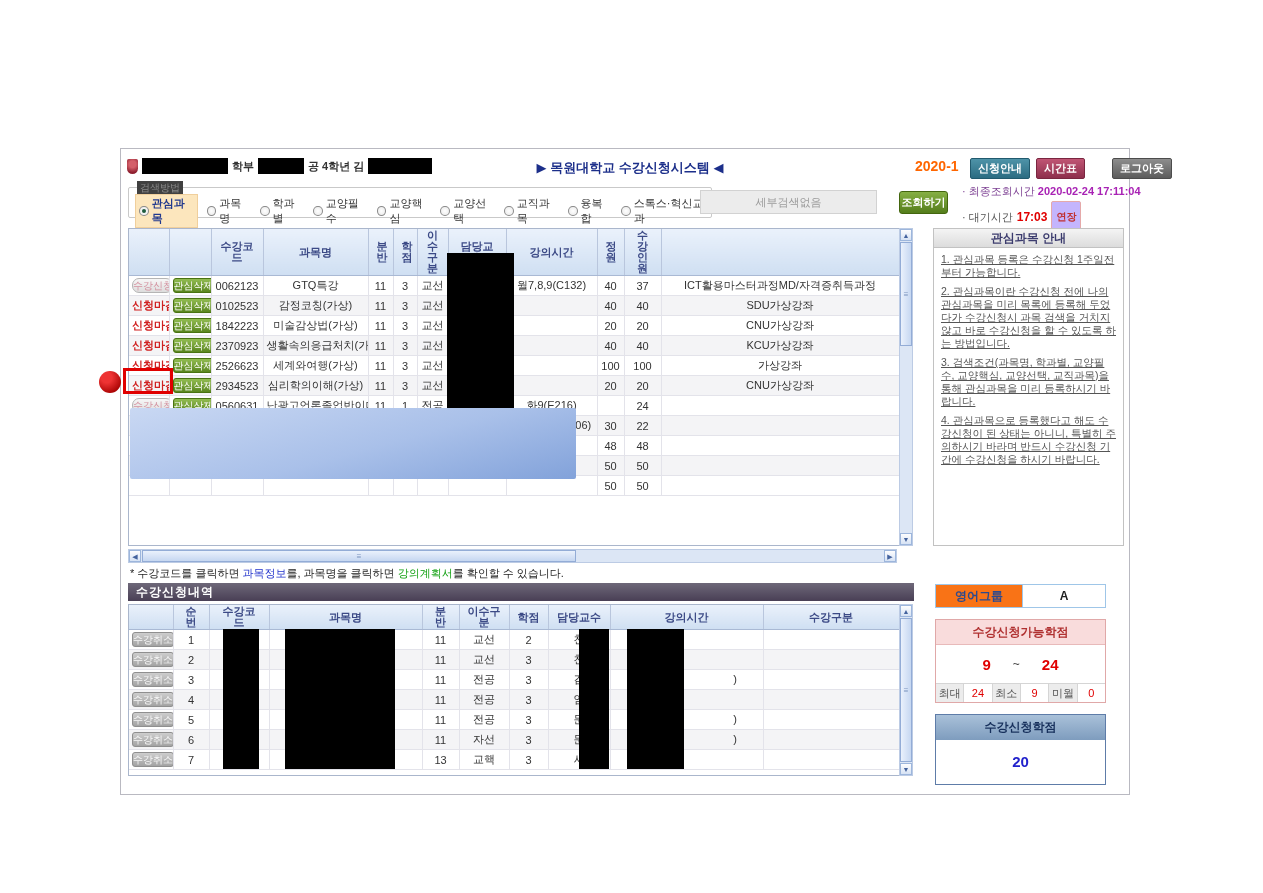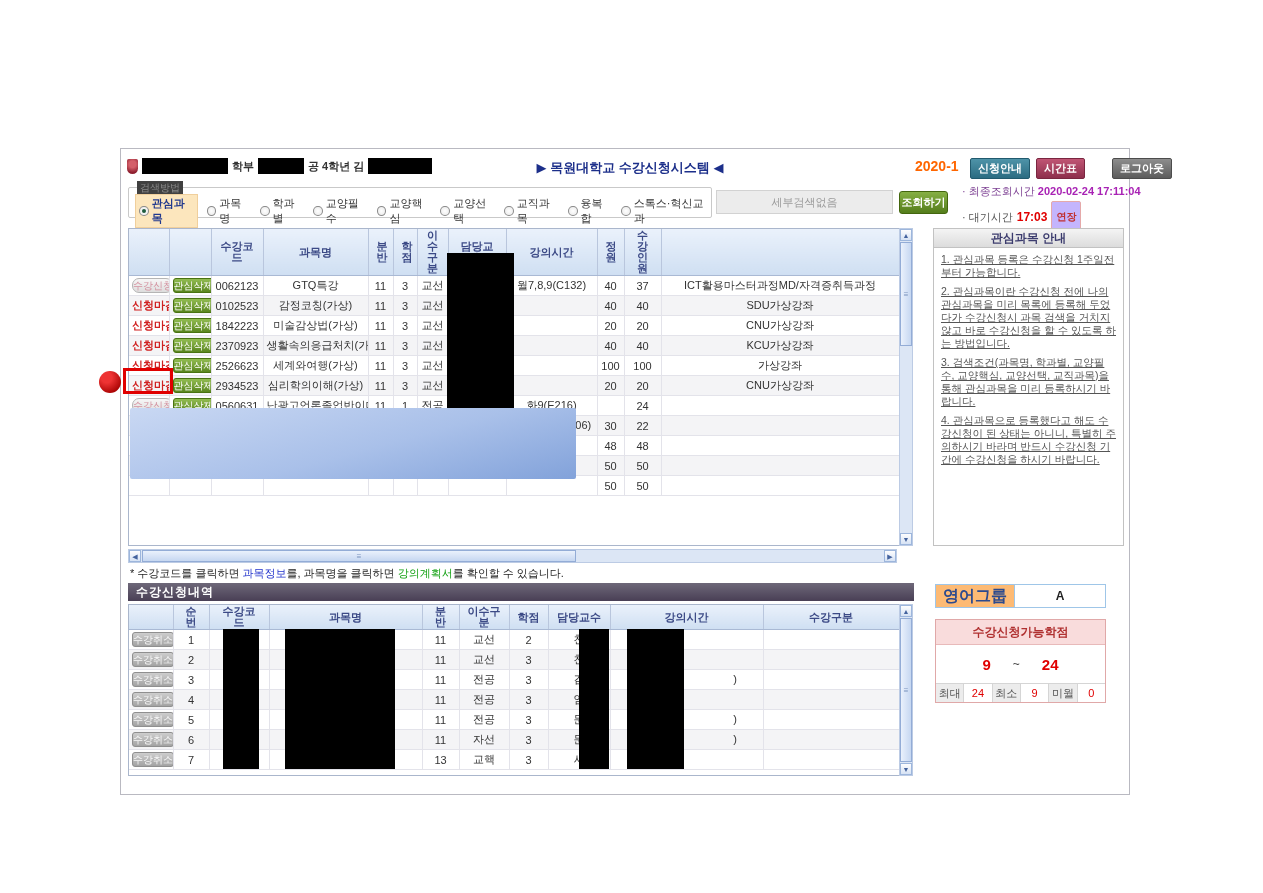--- a/index.html
+++ b/index.html
@@ -34,21 +34,21 @@
   .legend { position:absolute; left:8px; top:-7px; background:#404040; padding:0 3px;
     font-size:10px; color:#8a8a8a; }
   .radios { position:absolute; left:6px; top:6px; display:flex; align-items:center; gap:9px; }
   .radio-item { display:flex; align-items:center; gap:3px; font-size:11px; color:#333; cursor:pointer; }
   .radio-dot { width:10px; height:10px; border:1px solid #8a8a8a; border-radius:50%;
     background:radial-gradient(#fff,#e8e8e8); position:relative; }
   .radio-item.sel .radio-dot::after { content:""; position:absolute; left:2px; top:2px;
     width:4px; height:4px; border-radius:50%; background:#1d5c3e; }
   .radio-item.sel { background:#fce6bd; border:1px solid #f0cf9c; padding:1px 3px; color:#21398e; font-weight:bold; }
 
-  .detailbox { position:absolute; left:716px; top:190px; width:177px; height:24px;
+  .detailbox { position:absolute; left:700px; top:190px; width:177px; height:24px;
     background:#ececec; border:1px solid #d2d2d2; color:#9a9a9a; font-size:11px;
     text-align:center; line-height:22px; }
   .querybtn { position:absolute; left:899px; top:191px; width:49px; height:23px;
     background:linear-gradient(#86b044,#547d1b); border:1px solid #43660e; border-radius:3px;
     color:#fff; font-size:11px; font-weight:bold; text-align:center; line-height:21px; cursor:pointer; }
 
   .refreshline { position:absolute; left:962px; top:184px; font-size:11px; color:#7c3f92; white-space:nowrap; }
   .refreshline b { color:#a822b4; font-weight:bold; }
   .waitline { position:absolute; left:962px; top:201px; font-size:11px; color:#555; display:flex; align-items:center; gap:4px; }
   .waittime { color:#e00000; font-weight:bold; font-size:12px; }
@@ -119,21 +119,21 @@
   
   .notice { position:absolute; left:933px; top:228px; width:191px; height:318px; }
   .notice-title { height:20px; background:linear-gradient(#f4f4f4,#dcdcdc); border:1px solid #c2c2c2;
     text-align:center; font-size:12px; font-weight:bold; color:#3c3c6e; line-height:19px; }
   .notice-body { height:298px; border:1px solid #c2c2c2; border-top:none; background:#fff;
     padding:5px 7px; font-size:10.5px; color:#555; line-height:13px; overflow:hidden;text-decoration:underline; }
   .notice-body p { margin-bottom:6px; }
 
   .engbox { position:absolute; left:935px; top:584px; width:171px; height:24px; display:flex;
     border:1px solid #9fc6e8; }
-  .eng-label { width:78px; background:#fdba74; color:#2c4a8e; font-weight:bold; font-size:16px;
+  .eng-label { width:86px; background:#f97316; color:#2c4a8e; font-weight:bold; font-size:12px;
     text-align:center; line-height:22px; }
   .eng-value { flex:1; background:#fff; color:#222; font-weight:bold; font-size:12px;
     text-align:center; line-height:22px; border-left:1px solid #9fc6e8; }
 
   .limitbox { position:absolute; left:935px; top:619px; width:171px; height:84px;
     border:1px solid #e0a8a8; background:#fff; }
   .limit-title { height:25px; background:#f9dcdc; color:#b03030; font-weight:bold; font-size:12px;
     text-align:center; line-height:24px; border-bottom:1px solid #e8baba; }
   .limit-range { height:38px; display:flex; align-items:center; justify-content:center; gap:22px;
     font-size:15px; font-weight:bold; color:#e00000; }
@@ -596,16 +596,20 @@
     <div class="limit-row">
       <div class="lim-label">최대</div>
       <div class="lim-value">24</div>
       <div class="lim-label">최소</div>
       <div class="lim-value">9</div>
       <div class="lim-label">미월</div>
       <div class="lim-value">0</div>
     </div>
   </div>
 
+  <div class="appliedbox">
+    <div class="applied-title">수강신청학점</div>
+    <div class="applied-value">20</div>
+  </div>
 
   <div class="anno-circle"></div>
   <div class="anno-rect"></div>
 </div>
 
 </body></html>

